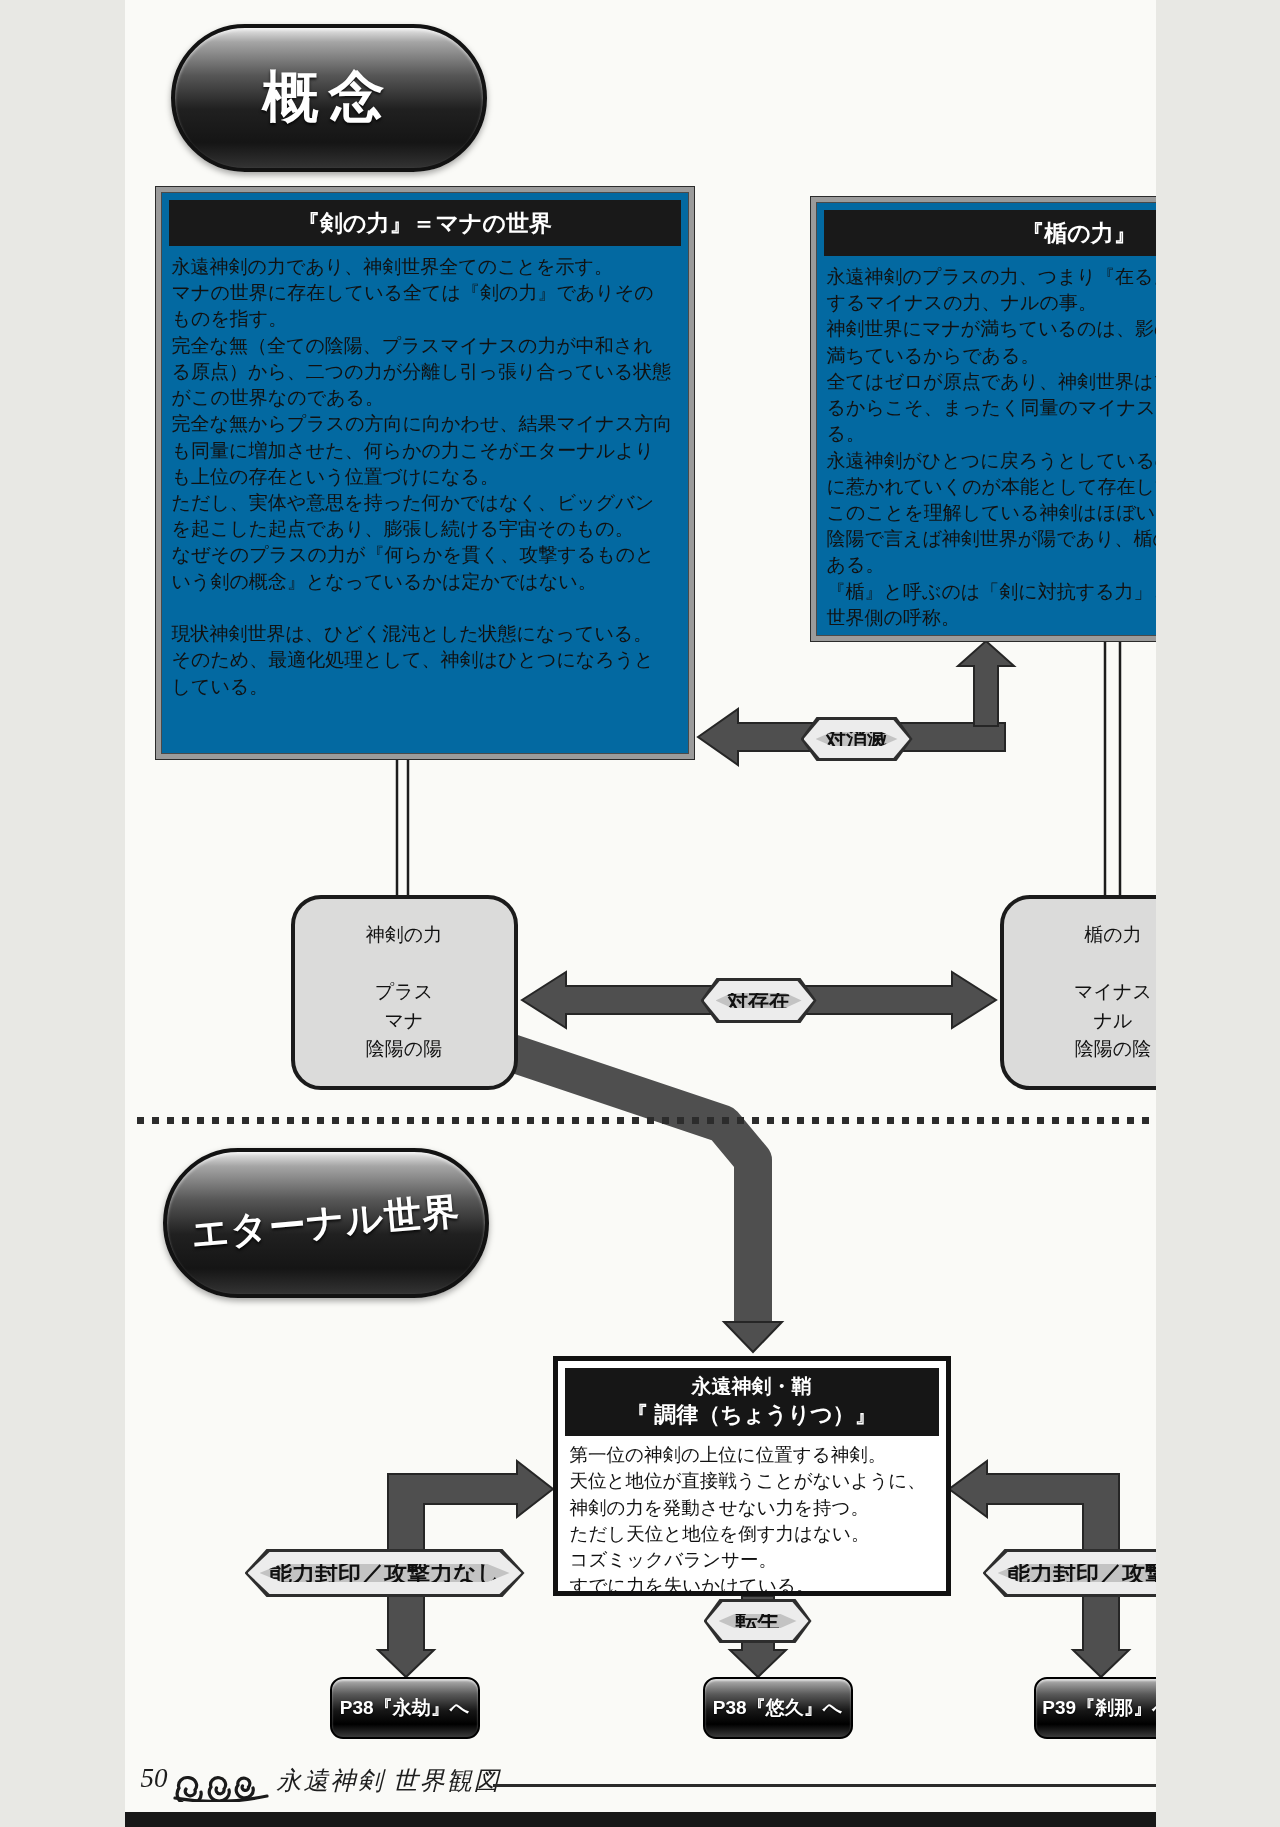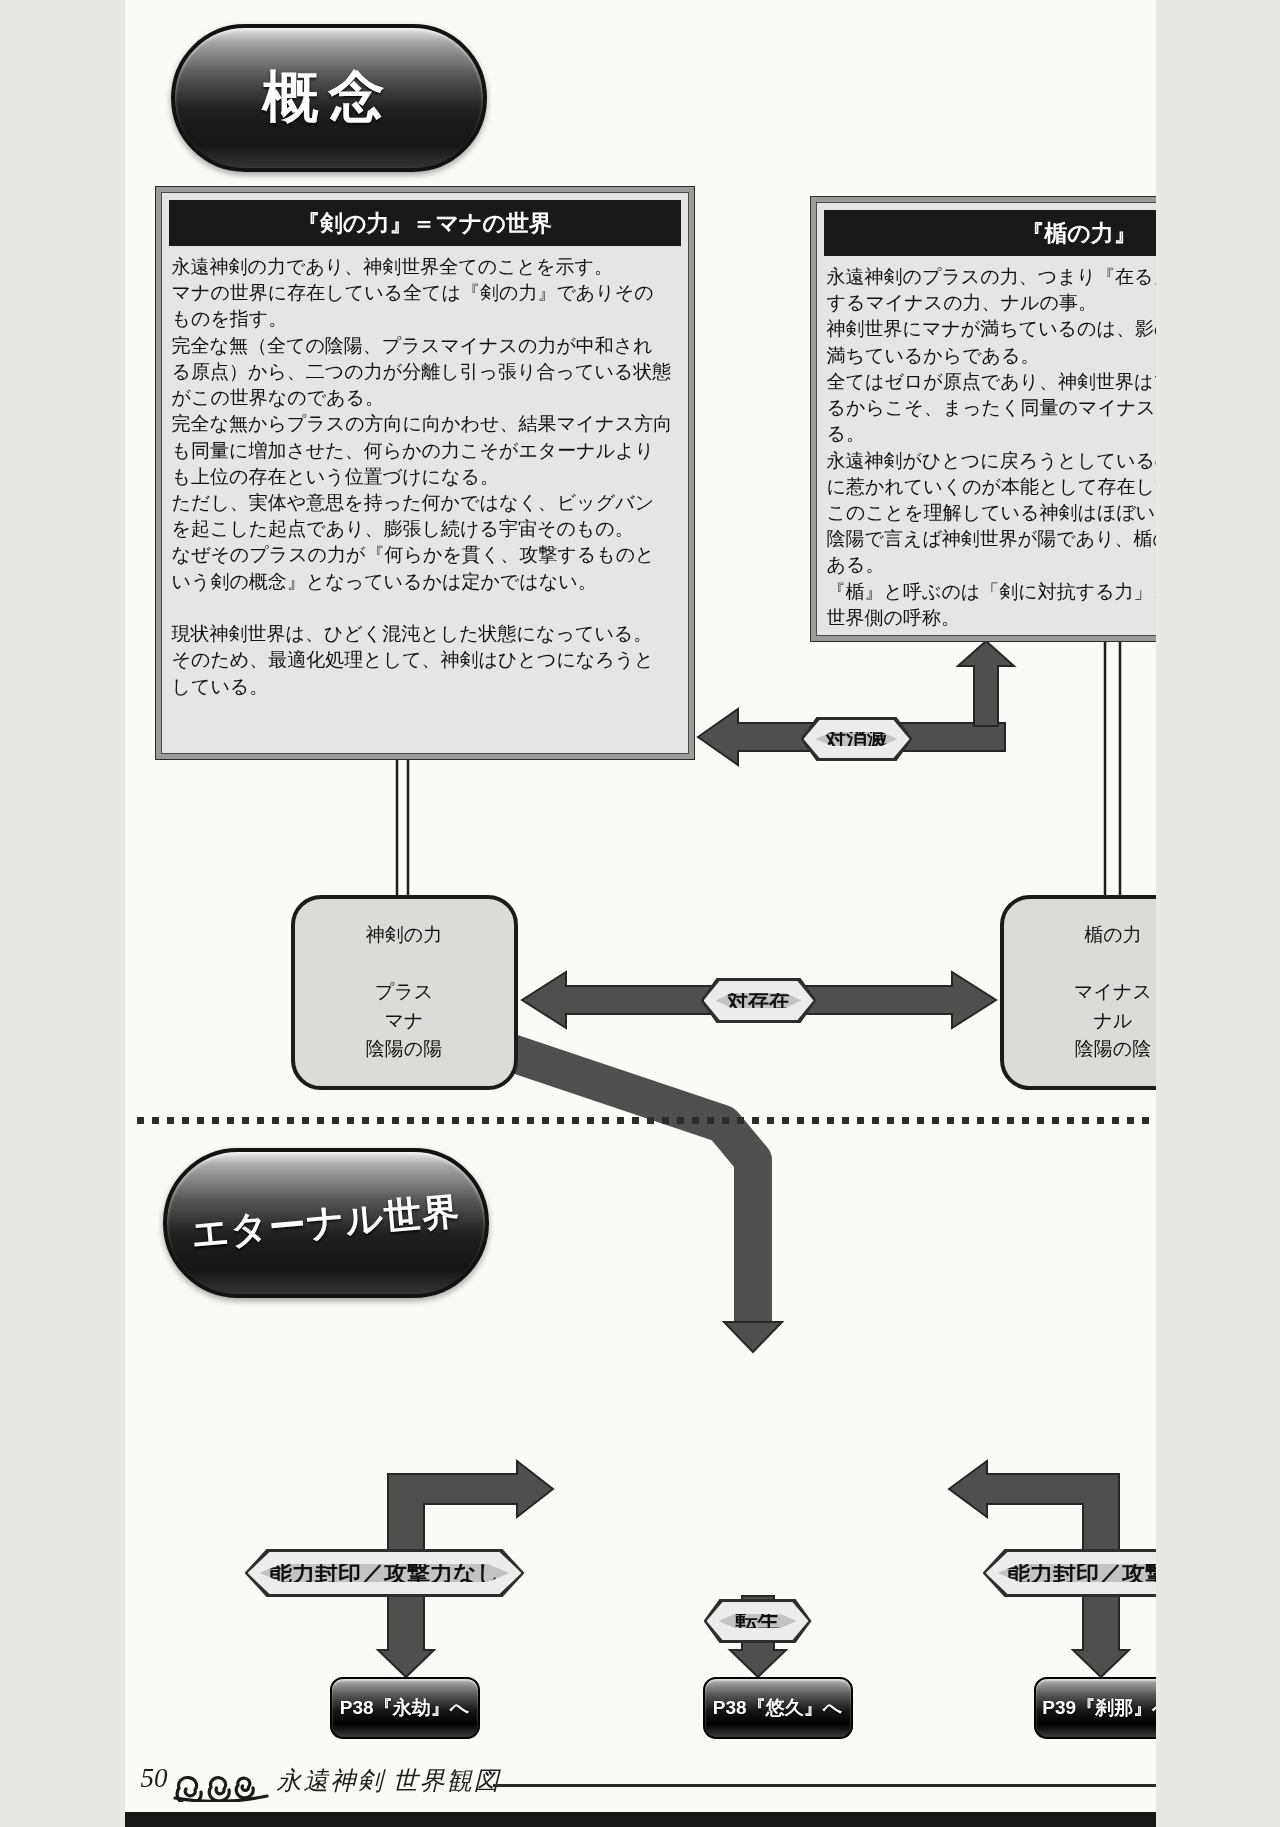--- a/index.html
+++ b/index.html
@@ -16,21 +16,21 @@
     background:linear-gradient(180deg,#e9e9e9 0%,#a5a5a5 10%,#565656 34%,#202020 58%,#151515 82%,#333 100%);
     box-shadow:0 3px 6px rgba(0,0,0,.35), inset 0 2px 3px rgba(255,255,255,.5);
     display:flex;align-items:center;justify-content:center;z-index:2;
   }
   .pill-text{
     color:#fff;font-weight:bold;font-family:"Liberation Serif", serif;
     text-shadow:0 2px 3px rgba(0,0,0,.8);
   }
   
   .tbox{
-    background:#e5e5e5;border:1px solid #2b2b2b;
+    background:#0369a1;border:1px solid #2b2b2b;
     box-shadow:inset 0 0 0 5px #9b9b9b, inset 0 0 0 6px #4a4a4a;
     z-index:2;
   }
   .tbox-header{
     background:#191919;color:#fff;font-weight:bold;text-align:center;
     display:flex;align-items:center;justify-content:center;
     margin:13px 13px 8px 13px;
   }
   .tbox-body{margin:0 16px;font-size:19px;line-height:1.38;color:#111;}
   
@@ -166,20 +166,32 @@
         <div class="hex-i hex-sm" style="font-size:21px;">対存在</div>
       </div>
   </div>
 
   <div class="dotline abs" style="left:12px;top:1117px;width:1256px;"></div>
 
   <div class="pill abs" style="left:38px;top:1148px;width:318px;height:142px;">
     <div class="pill-text" style="font-size:37px;transform:rotate(-5deg);letter-spacing:1px;">エターナル世界</div>
   </div>
 
+  <div class="abs" style="left:428px;top:1356px;width:398px;height:240px;background:#fff;border:5px solid #111;box-sizing:border-box;z-index:2;">
+    <div style="background:#161616;color:#fff;text-align:center;margin:7px 7px 6px 7px;padding:5px 0 6px 0;">
+      <div style="font-size:20px;font-weight:bold;">永遠神剣・鞘</div>
+      <div style="font-size:22px;font-weight:bold;">『 調律（ちょうりつ）』</div>
+    </div>
+    <div class="ml" style="margin:4px 12px;font-size:18.5px;line-height:1.42;color:#111;">第一位の神剣の上位に位置する神剣。
+天位と地位が直接戦うことがないように、
+神剣の力を発動させない力を持つ。
+ただし天位と地位を倒す力はない。
+コズミックバランサー。
+すでに力を失いかけている。</div>
+  </div>
 
   <div class="hex abs" style="left:120px;top:1549px;width:280px;height:48px;">
     <div class="hex-m">
         <div class="hex-i" style="font-size:23px;">能力封印／攻撃力なし</div>
       </div>
   </div>
   <div class="hex abs" style="left:858px;top:1549px;width:280px;height:48px;">
     <div class="hex-m">
         <div class="hex-i" style="font-size:23px;">能力封印／攻撃力なし</div>
       </div>

